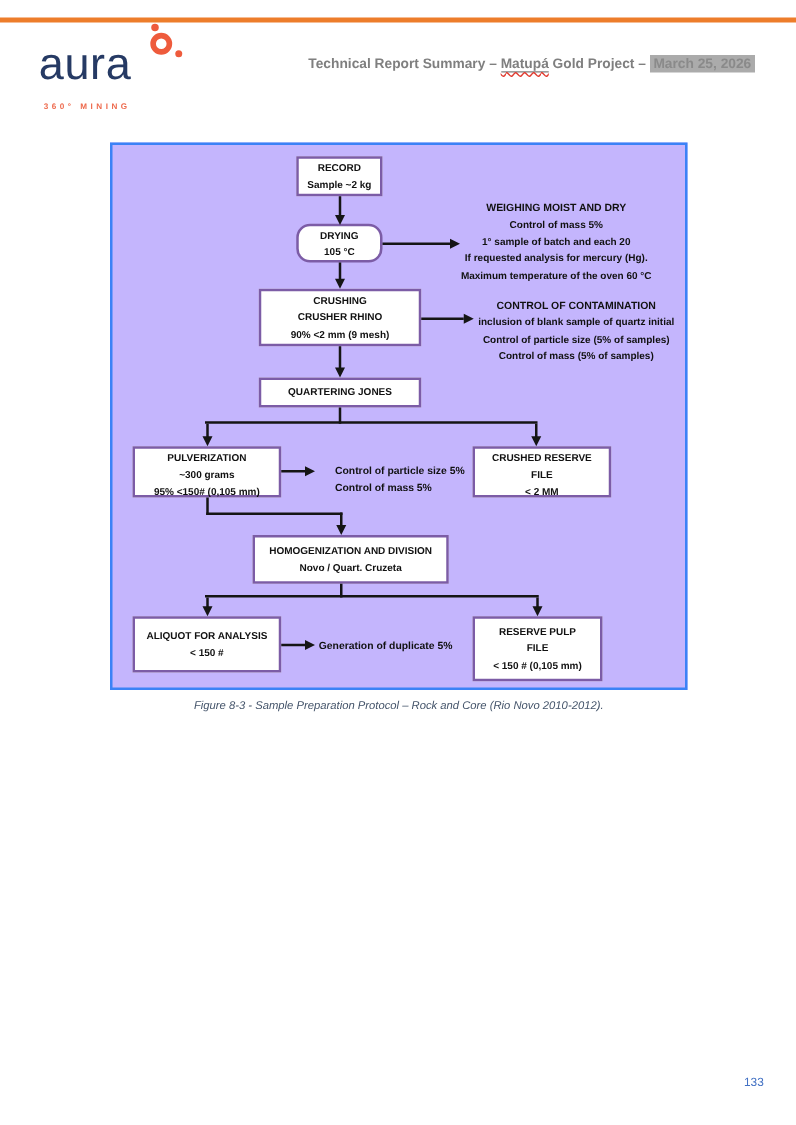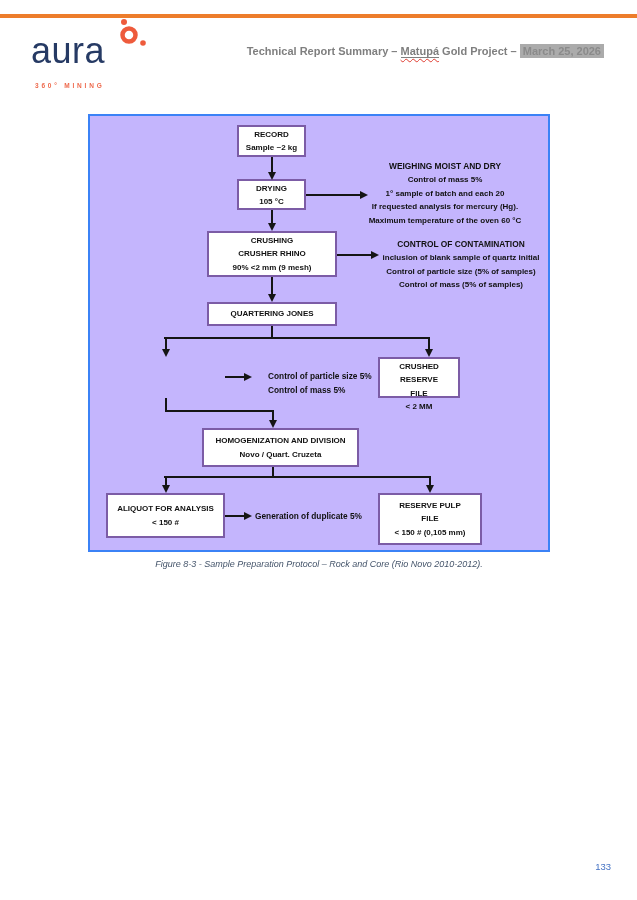--- a/index.html
+++ b/index.html
@@ -32,25 +32,25 @@
   .note-left{text-align:left;}
   .note-left .note-lines > div{font-size:8.3px;line-height:13.5px;}
   .hline{position:absolute;height:2px;background:#151515;}
   .vline{position:absolute;width:2px;background:#151515;}
   .arr-d{position:absolute;width:0;height:0;border-left:4px solid transparent;
     border-right:4px solid transparent;border-top:8px solid #151515;}
   .arr-r{position:absolute;width:0;height:0;border-top:4px solid transparent;
     border-bottom:4px solid transparent;border-left:8px solid #151515;}
   
   .n-record{left:147px;top:9px;width:69px;height:32px;}
-  .n-drying{left:147px;top:63px;width:69px;height:31px;}
+  .n-drying{left:147px;top:63px;width:69px;height:31px;border-radius:11px;}
   .n-crushing{left:117px;top:115px;width:130px;height:46px;}
   .n-quartering{left:117px;top:186px;width:130px;height:24px;}
   .n-pulverization{left:16px;top:241px;width:119px;height:41px;}
-  .n-crushed-reserve{left:288px;top:241px;width:82px;height:41px;}
+  .n-crushed-reserve{left:288px;top:241px;width:111px;height:41px;}
   .n-homogenization{left:112px;top:312px;width:157px;height:39px;}
   .n-aliquot{left:16px;top:377px;width:119px;height:45px;}
   .n-reserve-pulp{left:288px;top:377px;width:104px;height:52px;}
   
   .note-weighing{left:245px;top:44px;width:220px;}
   .note-contamination{left:261px;top:122px;width:220px;}
   .note-pulv{left:178px;top:254px;width:140px;}
   .note-dup{left:165px;top:394px;width:160px;}
   
   .caption{position:absolute;left:88px;top:559px;width:462px;text-align:center;
@@ -93,20 +93,27 @@
         <div>CRUSHING</div>
         <div>CRUSHER RHINO</div>
         <div>90% &lt;2 mm (9 mesh)</div>
       </div>
   </div>
   <div class="node n-quartering">
     <div class="note-lines">
         <div>QUARTERING JONES</div>
       </div>
   </div>
+  <div class="node n-pulverization">
+    <div class="note-lines">
+        <div>PULVERIZATION</div>
+        <div>~300 grams</div>
+        <div>95% &lt;150# (0,105 mm)</div>
+      </div>
+  </div>
   <div class="node n-crushed-reserve">
     <div class="note-lines">
         <div>CRUSHED RESERVE</div>
         <div>FILE</div>
         <div>&lt; 2 MM</div>
       </div>
   </div>
   <div class="node n-homogenization">
     <div class="note-lines">
         <div>HOMOGENIZATION AND DIVISION</div>

